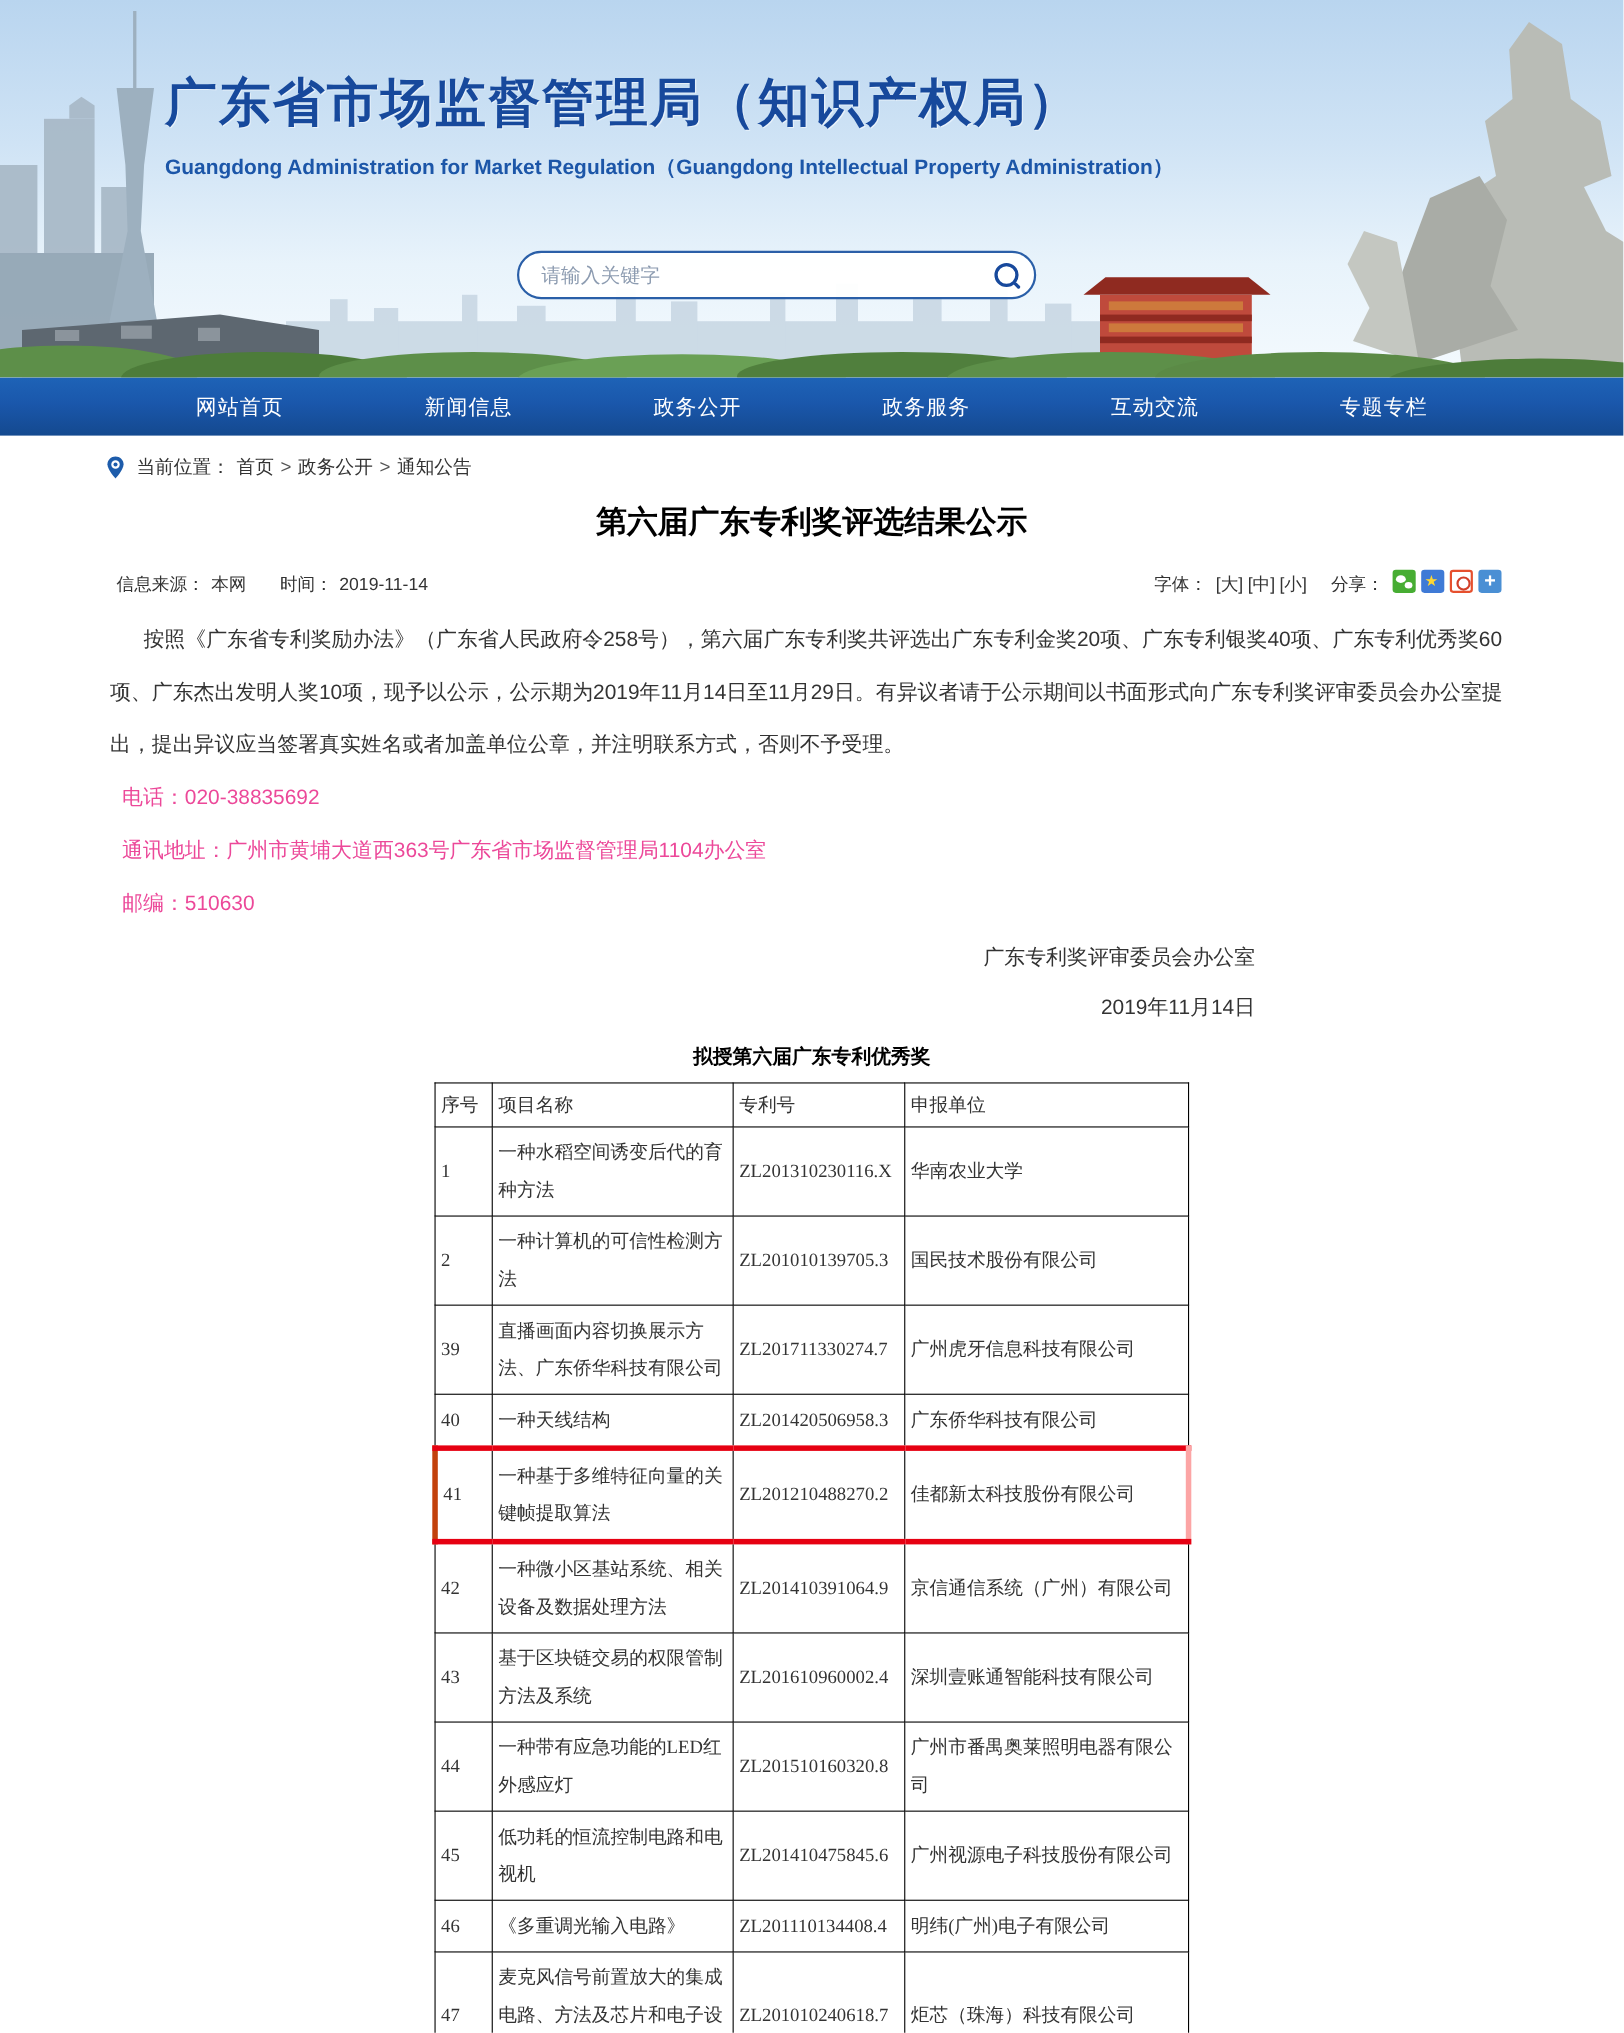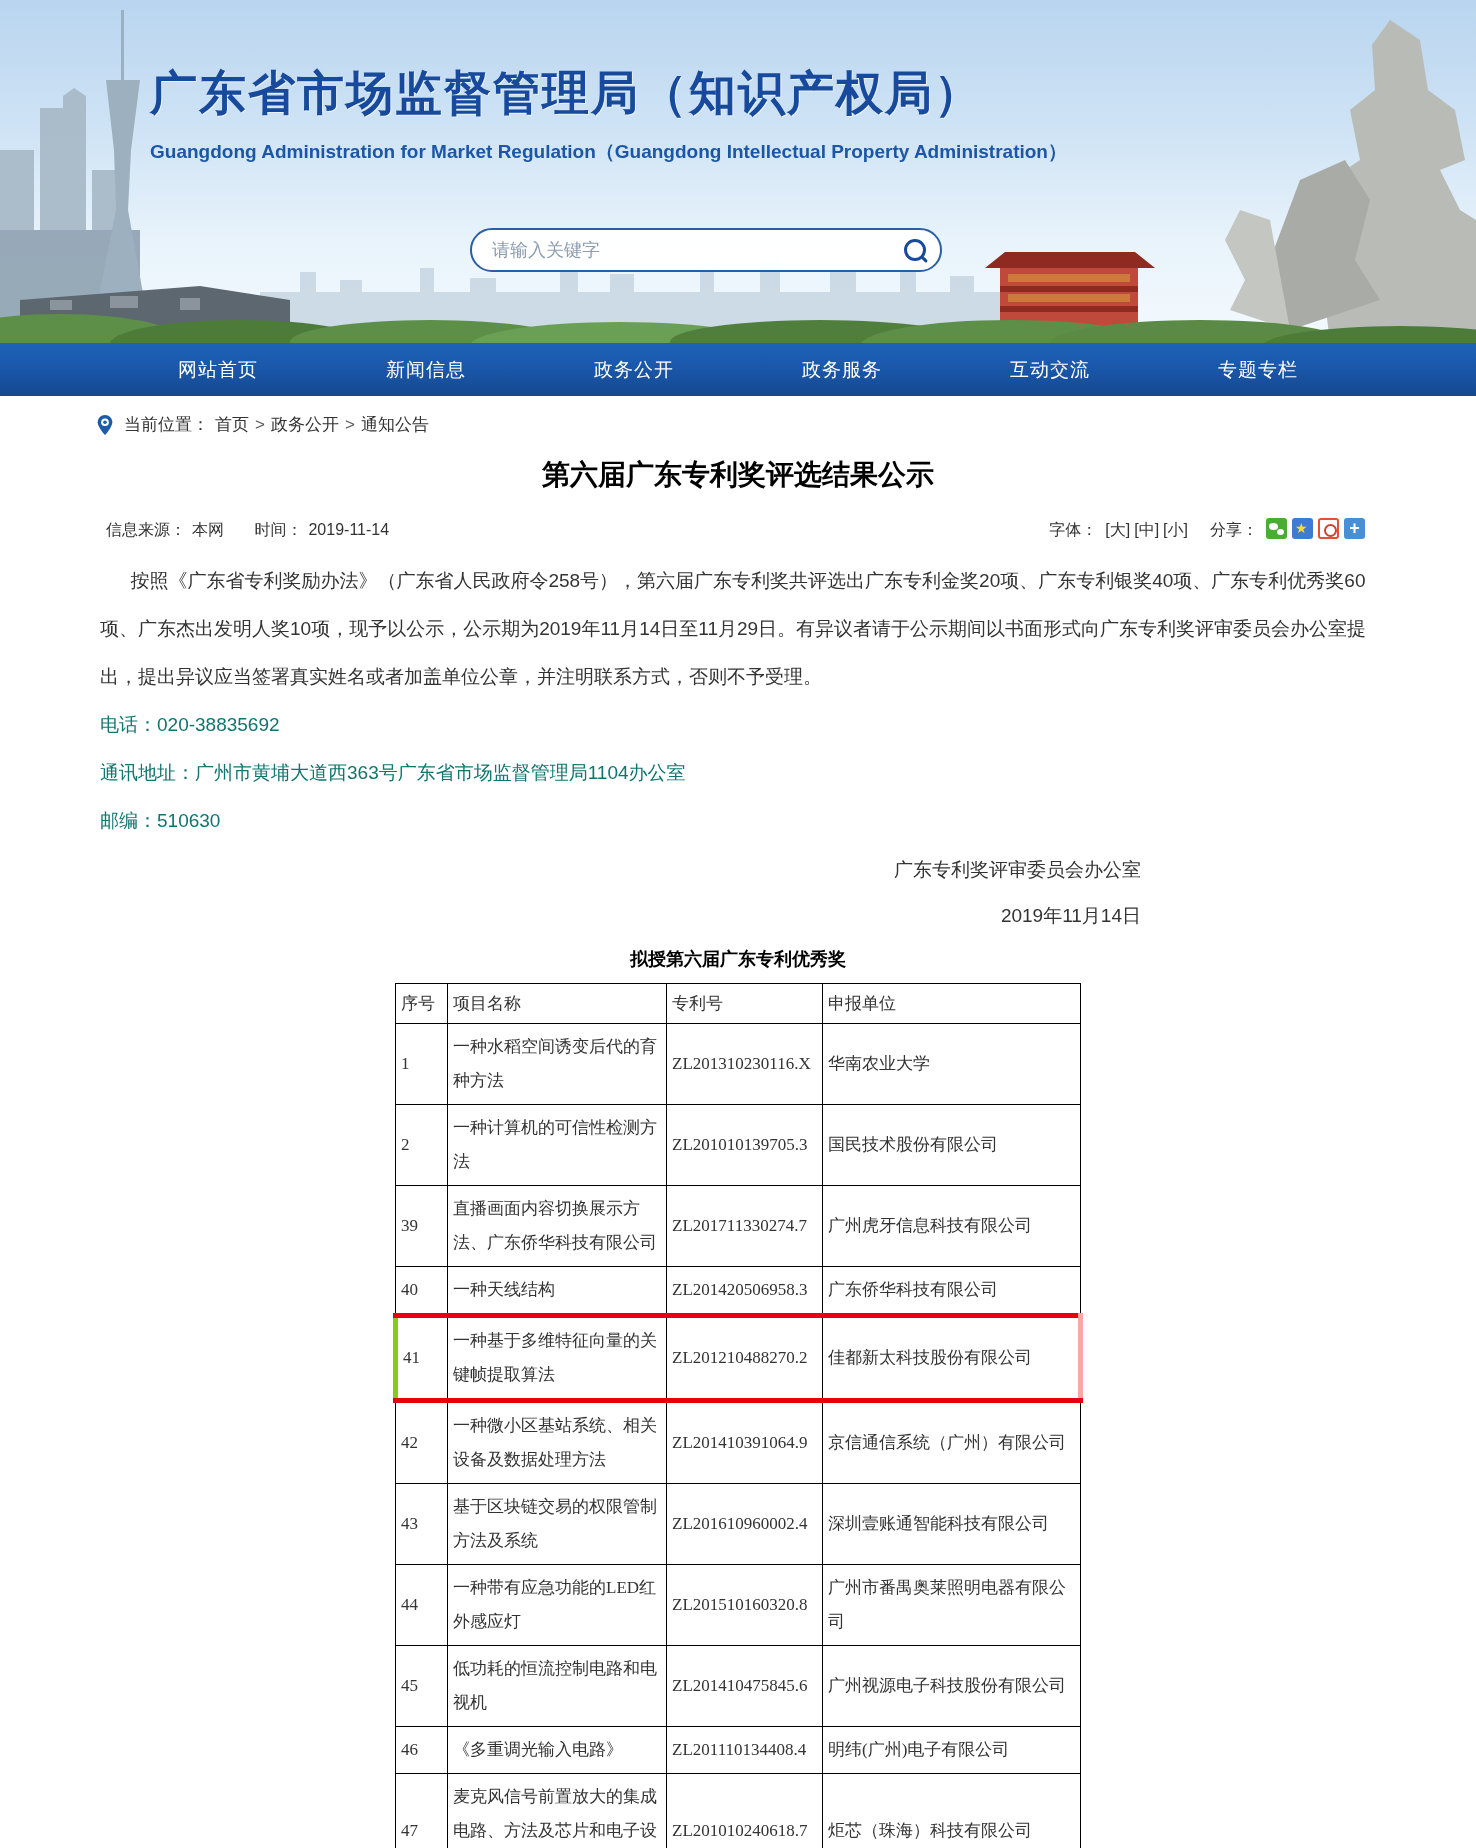--- a/index.html
+++ b/index.html
@@ -58,33 +58,33 @@
   .si-qzone { background:#3f7ad6; }
   .si-qzone::before { content:"★"; position:absolute; left:3px; top:1px; color:#ffd633; font-size:14px; line-height:19px; }
   .si-weibo { background:#fff; border:2px solid #e6502e; }
   .si-weibo::before { content:""; position:absolute; left:4px; top:4px; width:9px; height:9px;
     border:2px solid #d2402a; border-radius:50%; }
   .si-more { background:#4a8fd4; }
   .si-more::before { content:"+"; position:absolute; width:100%; text-align:center; color:#fff;
     font-size:18px; font-weight:bold; line-height:20px; }
 
   .body-p { font-size:19px; line-height:48px; margin-top:14px; text-indent:1.6em; color:#333; }
-  .contact-p { font-size:19px; line-height:48px; color:#0f766e; }
+  .contact-p { font-size:19px; line-height:48px; color:#ec4899;margin-left:11px; }
   .signature { text-align:right; padding-right:235px; font-size:19px; line-height:46px; margin-top:2px; }
 
   
   .table-caption { text-align:center; font-size:18px; font-weight:bold; color:#000; margin-top:8px; }
   table.award { border-collapse:collapse; margin:12px auto 0; table-layout:fixed; }
   .award th, .award td { border:1px solid #000; font-weight:normal; text-align:left;
     font-size:17px; color:#333; padding:6px 4px 6px 5px; vertical-align:middle; line-height:34px;font-family:Liberation Serif, serif; }
   .award th { height:40px; line-height:26px; }
   .award col.c1 { width:52px; } .award col.c2 { width:219px; }
   .award col.c3 { width:156px; } .award col.c4 { width:258px; }
   .award tr.hl td { border-top:5px solid #e60012; border-bottom:5px solid #e60012; }
-  .award tr.hl td:first-child { border-left:5px solid #84cc16; }
+  .award tr.hl td:first-child { border-left:5px solid #c2410c; }
   .award tr.hl td:last-child { border-right:5px solid #fca5a5; }
 </style>
 </head>
 <body>
 
 <div class="page">
 
   <header class="site-header">
     <svg class="cityscape" viewBox="0 0 1476 343" preserveAspectRatio="none" aria-hidden="true">
 

